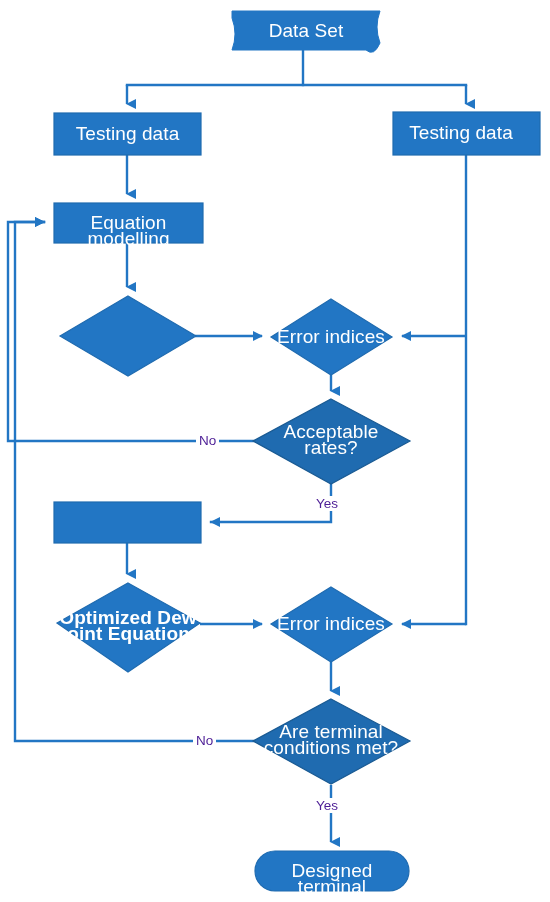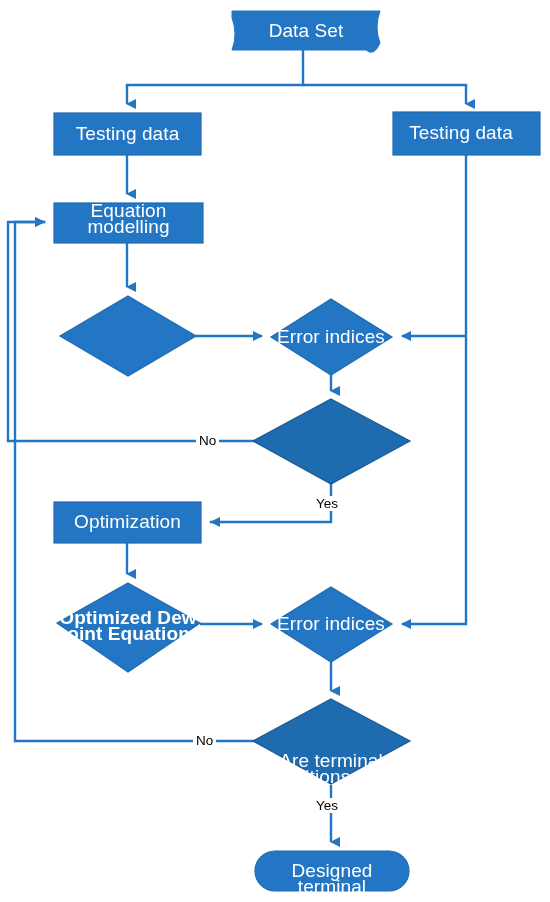--- a/index.html
+++ b/index.html
@@ -29,21 +29,21 @@
     color: #ffffff;
     font-size: 19px;
     line-height: 16px;
     text-align: center;
     white-space: pre-line;
     pointer-events: none;
     letter-spacing: 0.1px;
   }
   .edge-label {
     position: absolute;
-    color: #000000;
+    color: #4c1d95;
     font-size: 13.5px;
     line-height: 15px;
     text-align: center;
     white-space: nowrap;
     background: #ffffff;
     padding: 0 3px;
   }
   .hit {
     position: absolute;
   }
@@ -124,34 +124,35 @@
 
     <rect x="255" y="851" width="154" height="40" rx="20" ry="20" fill="#2276c4" stroke="#1f6bb0" stroke-width="1.2"></rect>
   </svg>
 
   <div class="node-label" style="left:232px; top:23px; width:148px;">Data Set</div>
 
   <div class="node-label" style="left:54px; top:126px; width:147px;">Testing data</div>
 
   <div class="node-label" style="left:393px; top:125px; width:136px;">Testing data</div>
 
-  <div class="node-label" style="left:54px; top:203px; width:149px;">Equation modelling</div>
+  <div class="node-label" style="left:54px; top:215px; width:149px;">Equation modelling</div>
 
 
   <div class="node-label" style="left:265px; top:329px; width:132px;">Error indices</div>
 
+  <div class="node-label" style="left:262px; top:424px; width:138px;">Acceptable
+rates?</div>
 
-  <div class="node-label" style="left:54px; top:514px; width:147px;">Optimization</div>
 
   <div class="node-label" style="left:51px; top:610px; width:154px;font-weight:bold;">Optimized Dew
 point Equations</div>
 
   <div class="node-label" style="left:265px; top:616px; width:132px;">Error indices</div>
 
-  <div class="node-label" style="left:255px; top:724px; width:152px;margin-top:29px;">Are terminal
+  <div class="node-label" style="left:255px; top:724px; width:152px;">Are terminal
 conditions met?</div>
 
   <div class="node-label" style="left:255px; top:863px; width:154px;">Designed terminal</div>
 
   <div class="edge-label" style="left:196px; top:433px;">No</div>
 
   <div class="edge-label" style="left:313px; top:496px;">Yes</div>
 
   <div class="edge-label" style="left:193px; top:733px;">No</div>
 

